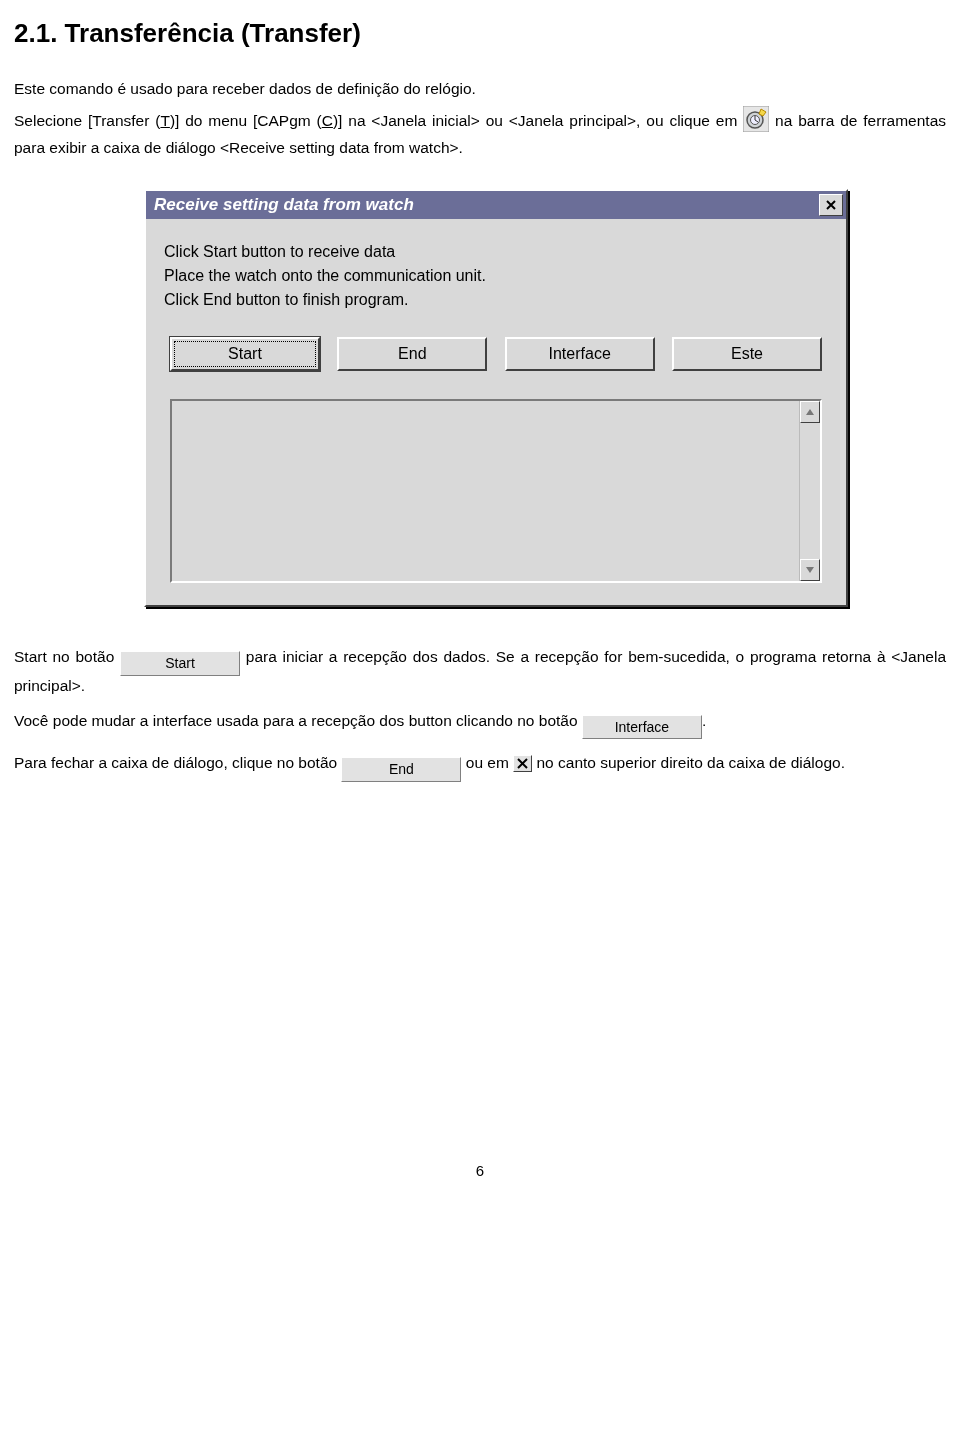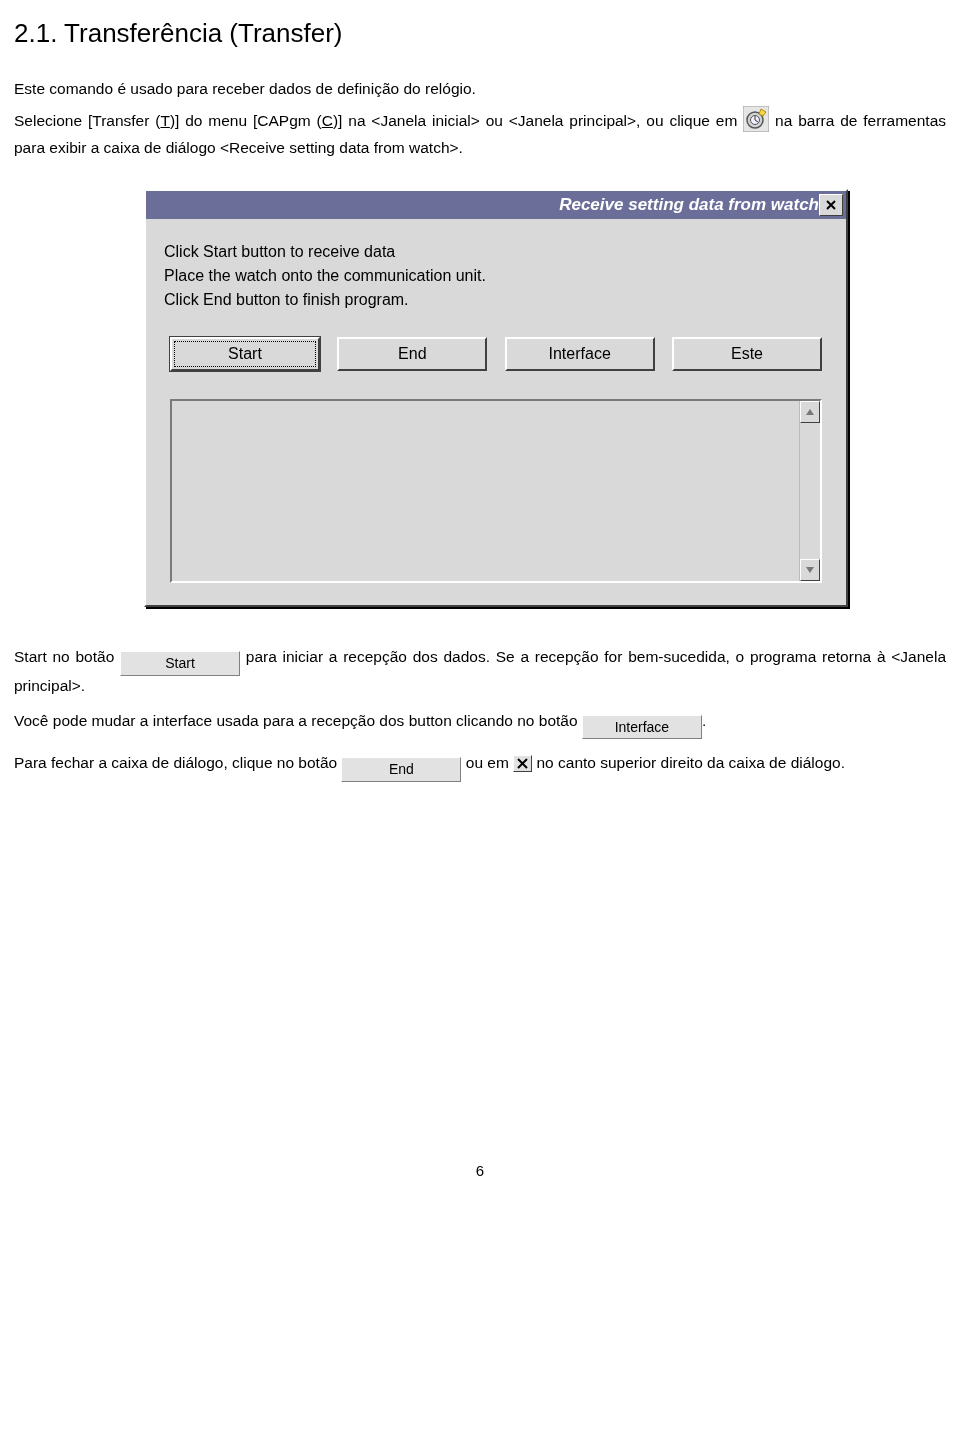--- a/index.html
+++ b/index.html
@@ -7,21 +7,21 @@
     padding: 18px 14px 0 14px;
     font-family: Arial, Helvetica, sans-serif;
     font-size: 15.5px;
     color: #000;
     background: #fff;
     width: 960px;
     box-sizing: border-box;
   }
   h1.section-title {
     font-size: 26px;
-    font-weight: normal;
+    font-weight: bold;
     margin: 0 0 30px 0;
   }
   p.para {
     margin: 0 0 6px 0;
     line-height: 1.35;
     text-align: justify;
   }
   .underline { text-decoration: underline; }
   .inline-icon {
     display: inline-block;
@@ -63,21 +63,21 @@
     width: 700px;
     background: #d9d9d9;
     border-top: 2px solid #fff;
     border-left: 2px solid #fff;
     border-right: 2px solid #404040;
     border-bottom: 2px solid #404040;
     box-shadow: 2px 2px 0 #000;
   }
   .dialog-titlebar {
     display: flex;
-    justify-content: flex-end;
+    justify-content: space-between;
     align-items: center;
     background: #6b6e98;
     color: #fff;
     font-family: "MS Sans Serif", Tahoma, sans-serif;
     font-weight: bold;
     font-style: italic;
     font-size: 17px;
     padding: 3px 3px 3px 8px;
   }
   .dialog-close {

